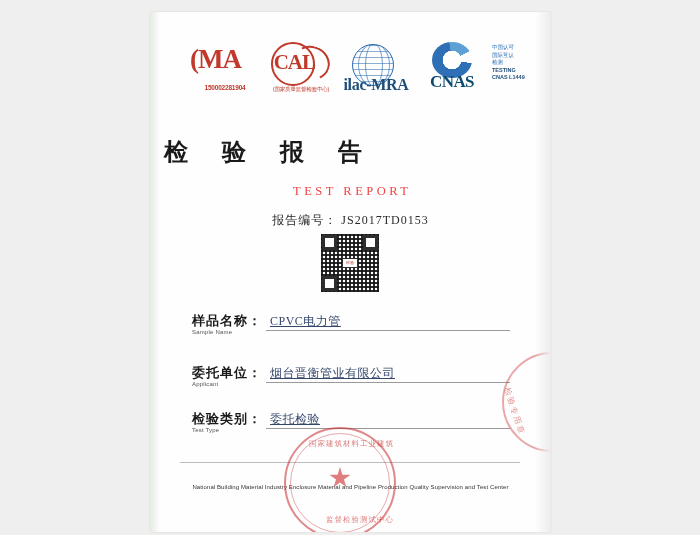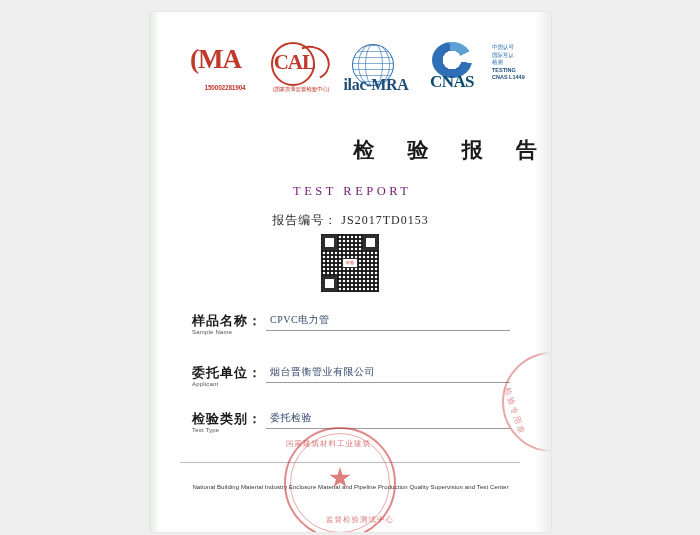--- a/index.html
+++ b/index.html
@@ -195,38 +195,38 @@
     color: #1f4e79;
   }
   .cnas-side .cn { color: #2f6fb5; }
   .cnas-side .en { font-weight: bold; }
 
   
   .title-cn {
     position: absolute;
     left: 0; top: 124px;
     width: 401px;
-    text-align: right;
-    font-family: "Liberation Serif", serif;
-    font-size: 21px;
+    text-align: left;
+    font-family: "Liberation Serif", serif;
+    font-size: 24px;
     font-weight: bold;
     letter-spacing: 14px;
     text-indent: 14px;
     color: #1a1a1a;
   }
   .title-en {
     position: absolute;
     left: 0; top: 172px;
     width: 401px;
     text-align: center;
     font-family: "Liberation Serif", serif;
     font-size: 12.5px;
     letter-spacing: 3.5px;
     text-indent: 3.5px;
-    color: #701a75;
+    color: #ef4444;
   }
   .report-no {
     position: absolute;
     left: 0; top: 200px;
     width: 401px;
     text-align: center;
     font-family: "Liberation Serif", serif;
     font-size: 12px;
     letter-spacing: 1px;
     color: #2b2b2b;
@@ -290,24 +290,25 @@
     left: 0; top: 17px;
     font-size: 6px;
     color: #555;
     letter-spacing: 0.2px;
     white-space: nowrap;
   }
   .field .val {
     position: absolute;
     left: 78px; top: 1px;
     font-family: "Liberation Serif", serif;
-    font-size: 10px;
+    font-size: 12px;
     color: #35486b;
     letter-spacing: 0.5px;
     white-space: nowrap;
+    text-decoration: underline;
   }
   .field .rule {
     position: absolute;
     left: 74px; top: 18px;
     width: 244px;
     border-bottom: 1px solid #9a9a9a;
   }
   .f1 { top: 300px; }
   .f2 { top: 352px; }
   .f3 { top: 398px; }
@@ -362,21 +363,21 @@
     left: 50%; top: 38px;
     margin-left: -11px;
     width: 22px; height: 22px;
     background: rgba(200, 40, 40, 0.6);
     clip-path: polygon(50% 0%, 61% 35%, 98% 35%, 68% 57%, 79% 91%, 50% 70%, 21% 91%, 32% 57%, 2% 35%, 39% 35%);
   }
   .stamp-main .top-text {
     position: absolute;
     left: 0; top: 10px;
     width: 108px;
-    text-align: left;
+    text-align: right;
     font-family: "Liberation Serif", serif;
     font-size: 7.5px;
     letter-spacing: 1px;
     color: rgba(200, 40, 40, 0.62);
   }
   .stamp-main .bot-text {
     position: absolute;
     left: 0; bottom: 12px;
     width: 108px;
     text-align: right;

